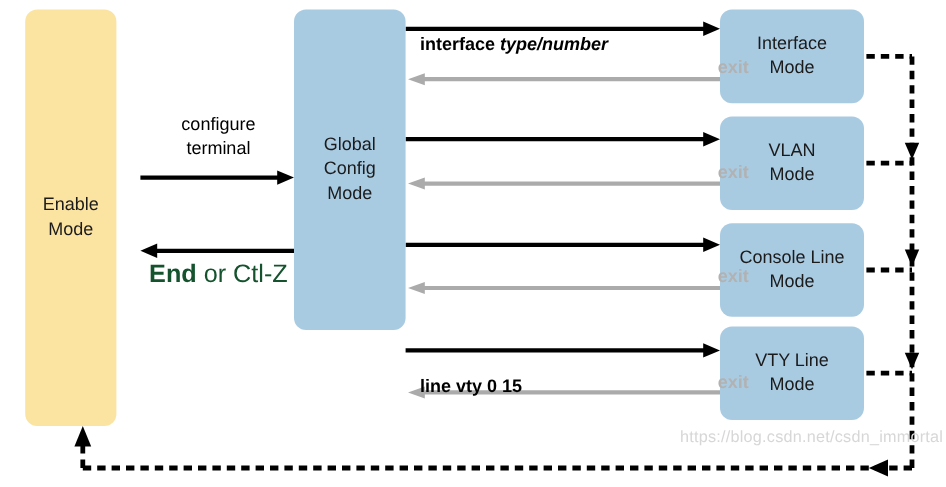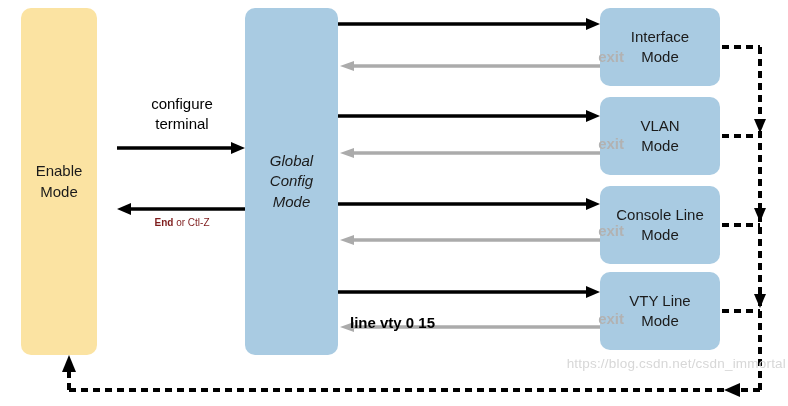--- a/index.html
+++ b/index.html
@@ -15,39 +15,39 @@
     position:absolute;
     display:flex;align-items:center;justify-content:center;
     text-align:center;
     border-radius:10px;
     font-size:15px;line-height:1.35;color:#1b1b1b;
     white-space:pre-line;
   }
   .box-yellow{background:var(--box-yellow,#fbe3a2);}
   .box-blue{background:var(--box-blue,#a9cbe2);}
   .enable-box{left:21px;top:8px;width:76px;height:347px;}
-  .global-box{left:245px;top:8px;width:93px;height:347px;font-style:italic;}
+  .global-box{left:245px;top:8px;width:93px;height:267px;}
   .mode-box{left:600px;width:120px;height:78px;}
   .cmd{
     position:absolute;left:350px;width:240px;
     font-size:15px;font-weight:bold;color:#000;
   }
   .cmd i{font-weight:bold;font-style:italic;}
   .exit{
     position:absolute;left:524px;width:100px;text-align:right;
     font-size:15px;font-weight:bold;color:var(--exit-gray,#b2b2b2);
   }
   .cfg-label{
     position:absolute;left:112px;top:94px;width:140px;text-align:center;
     font-size:15px;font-weight:normal;line-height:1.3;color:#000;
     white-space:pre-line;
   }
   .end-label{
     position:absolute;left:112px;top:217px;width:140px;text-align:center;
-    font-size:10px;color:#7f1d1d;
+    font-size:21px;color:#14532d;
   }
   .end-label b{font-weight:bold;}
   .watermark{
     position:absolute;right:2px;top:356px;
     font-size:13.5px;color:var(--watermark-gray,#d7d7d7);
     letter-spacing:.2px;
   }
 </style>
 </head>
 <body>
@@ -132,20 +132,21 @@
   <div class="box box-blue mode-box" style="top:186px">Console Line
 Mode</div>
   <div class="box box-blue mode-box" style="top:272px">VTY Line
 Mode</div>
 
   <div class="cfg-label">configure
 terminal</div>
 
   <div class="end-label"><b>End</b><span> or Ctl-Z</span></div>
 
+  <div class="cmd" style="top:29px"><b>interface</b> <i>type/number</i></div>
   <div class="cmd" style="top:314px"><b>line vty 0 15</b> <i></i></div>
 
   <div class="exit" style="top:48px">exit</div>
   <div class="exit" style="top:135px">exit</div>
   <div class="exit" style="top:222px">exit</div>
   <div class="exit" style="top:310px">exit</div>
 
   <div class="watermark">https://blog.csdn.net/csdn_immortal</div>
 
 </div>

